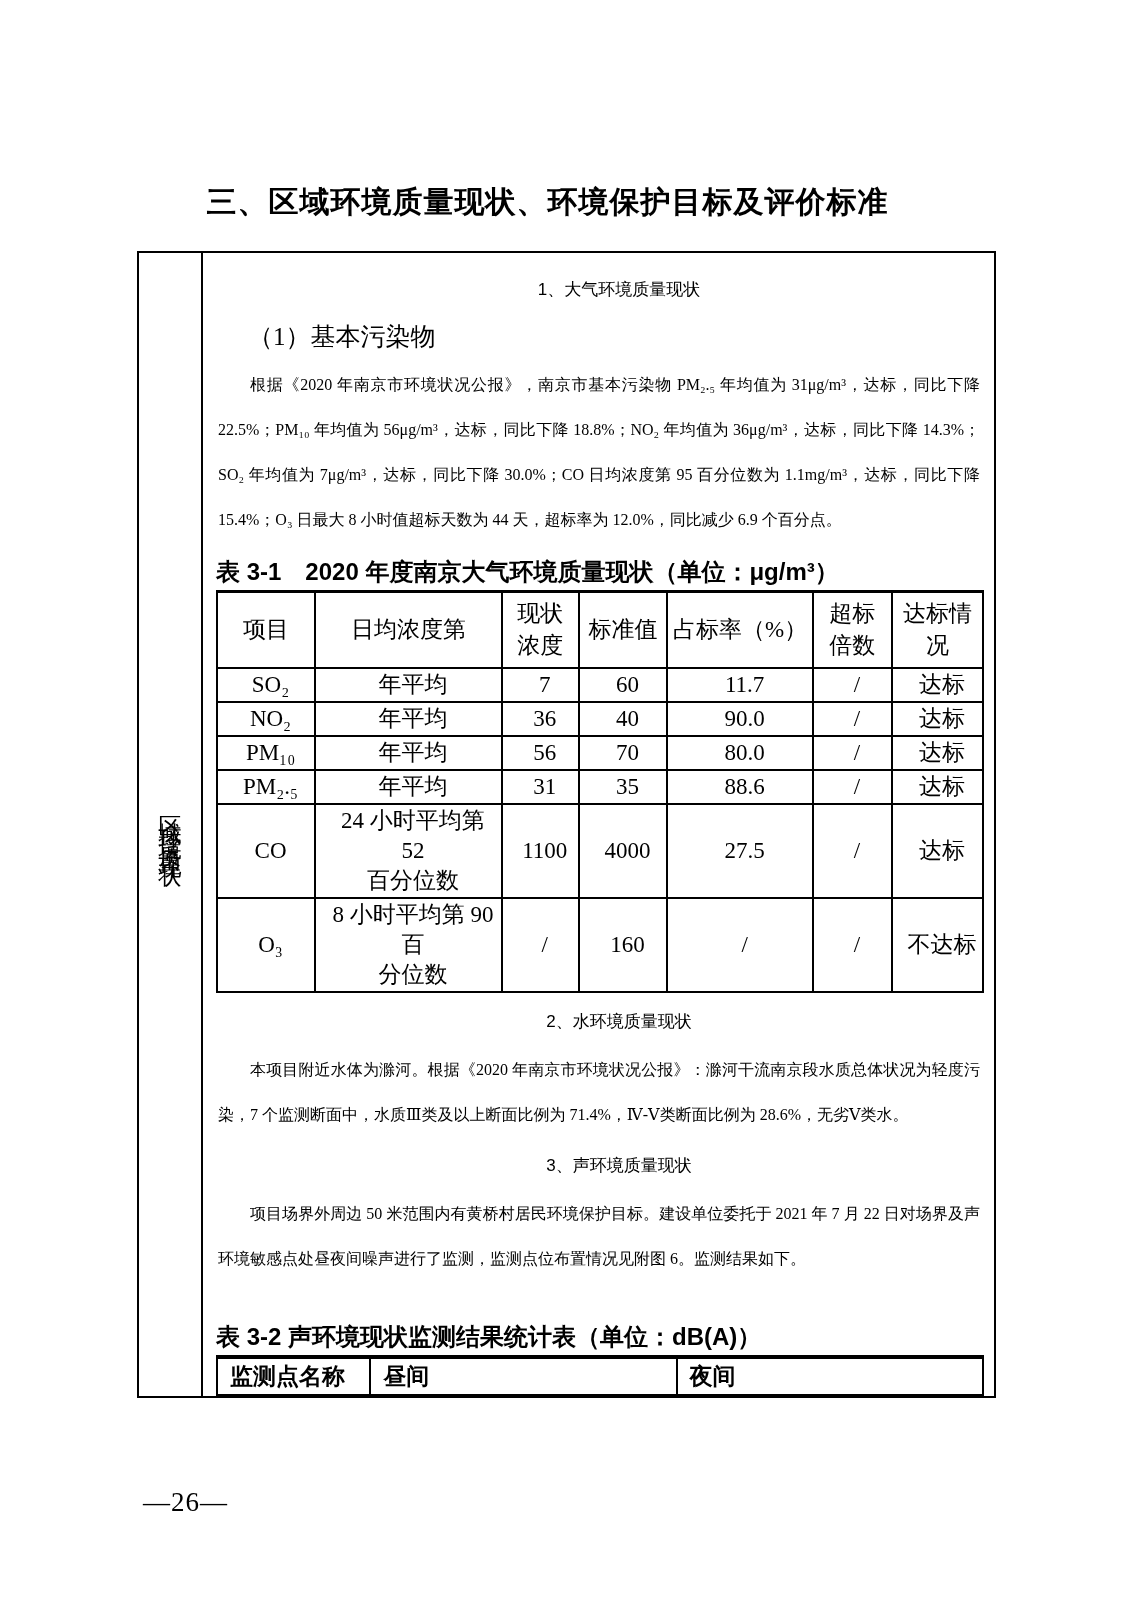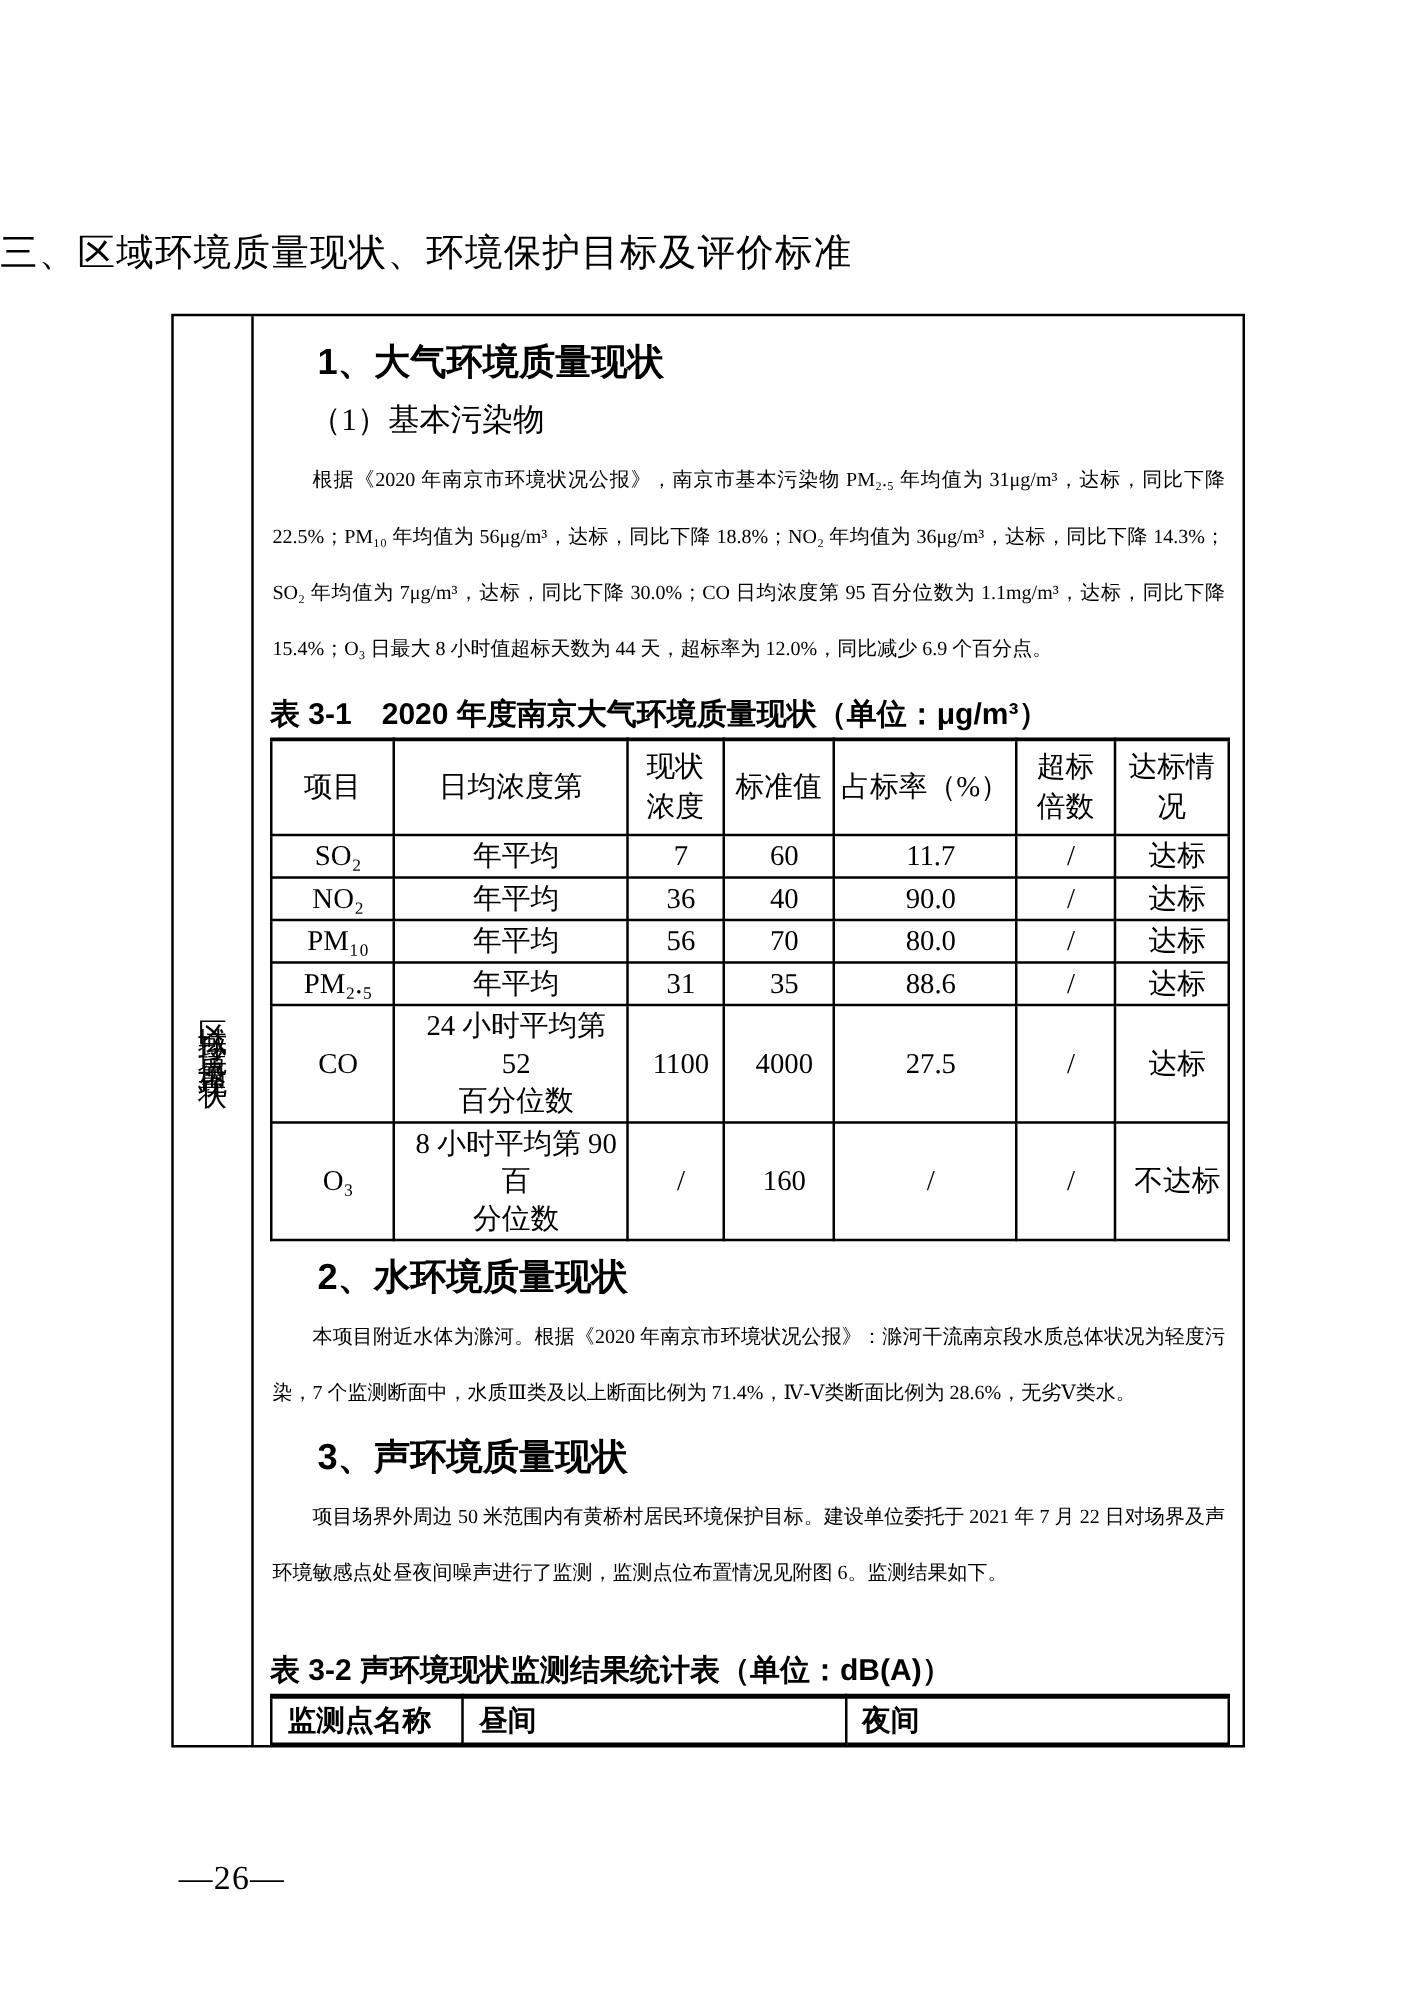--- a/index.html
+++ b/index.html
@@ -3,41 +3,41 @@
 <meta charset="utf-8">
 <style>
   html,body { margin:0; padding:0; }
   body {
     width:1131px; height:1600px; position:relative;
     background:#ffffff; color:#000;
     font-family:"Liberation Serif","DejaVu Serif",serif;
   }
   .page-title {
     position:absolute; top:182px; left:0; width:1095px;
-    font-size:30px; font-weight:normal; letter-spacing:1px;
+    text-align:center; font-size:30px; font-weight:bold; letter-spacing:1px;
     font-family:"Liberation Sans","DejaVu Sans",sans-serif;
   }
   .main-box {
     position:absolute; left:137px; top:251px; width:855px; height:1143px;
     border:2px solid #000; display:flex; background:#fff;
   }
   .side-cell {
     width:62px; min-width:62px; border-right:2px solid #000;
     display:flex; align-items:center; justify-content:center;
   }
   .side-label {
     writing-mode:vertical-rl; text-orientation:upright;
     font-size:23px; letter-spacing:7px; line-height:1;
   }
   .content {
     position:relative; flex:1; padding:8px 10px 0 13px; overflow:hidden;
   }
   .sec-heading {
     font-family:"Liberation Sans","DejaVu Sans",sans-serif;
-    font-weight:bold; font-size:29px; margin:12px 0 0 38px; line-height:34px;
+    font-weight:normal; font-size:17px; margin:12px 0 0 38px; line-height:34px;text-align:center;
   }
   .sub-heading {
     font-size:25px; margin:13px 0 0 32px; line-height:34px;
   }
   .para {
     font-size:16px; line-height:45px; text-align:justify;
     text-indent:2em; margin:8px 4px 0 2px;
   }
   .tbl-caption {
     text-align:left; font-weight:bold; font-size:24px;

